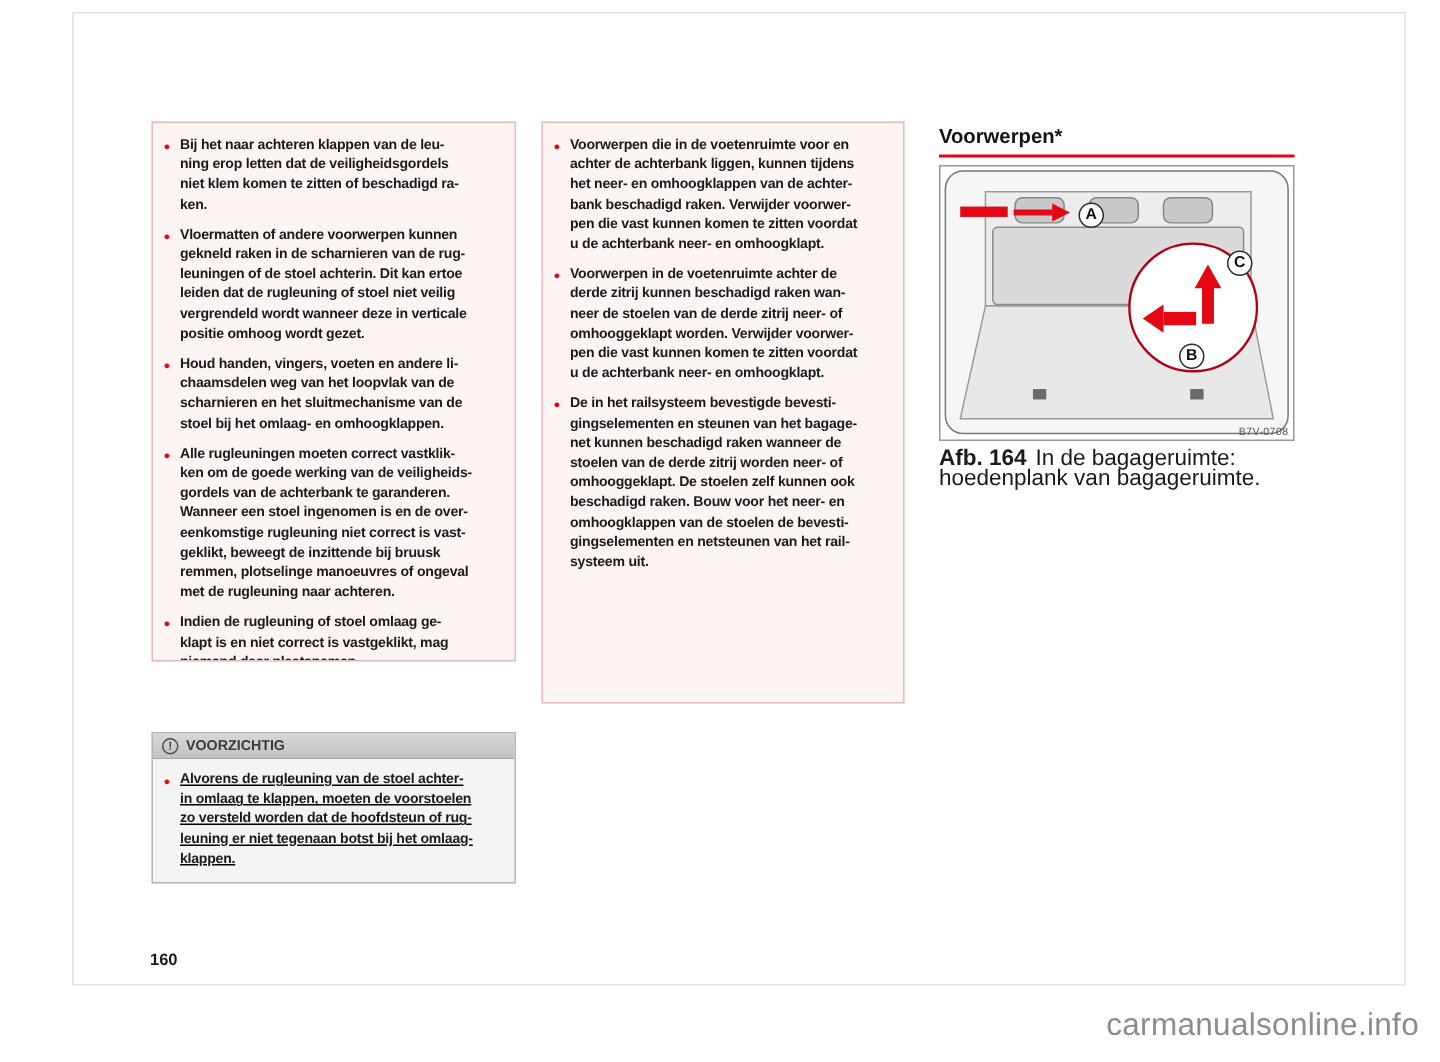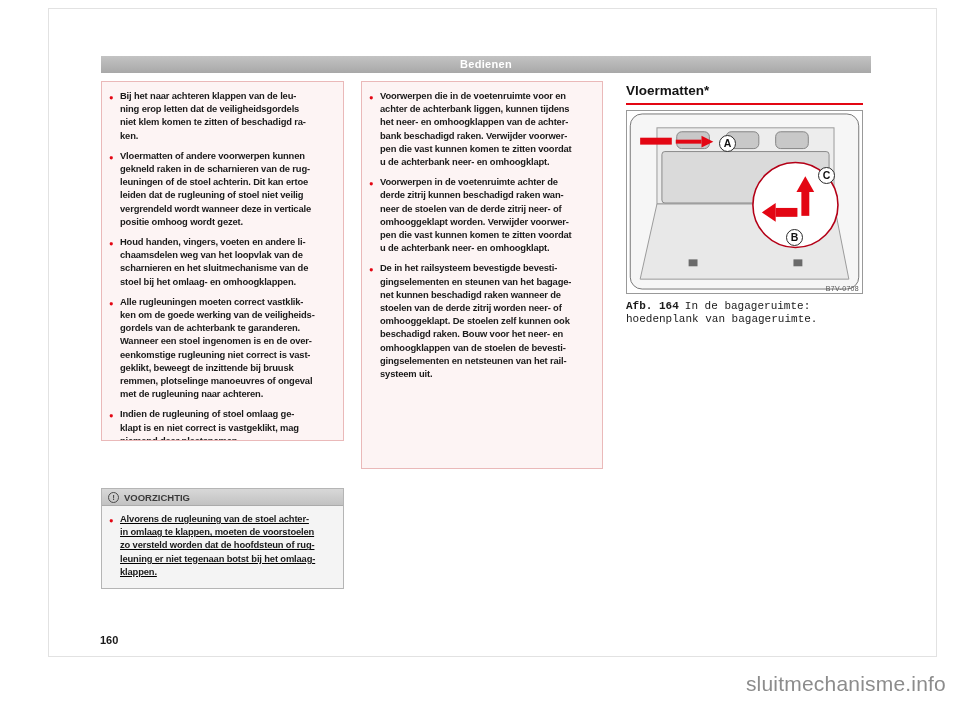--- a/index.html
+++ b/index.html
@@ -43,35 +43,34 @@
   .figure svg { display:block; width:100%; height:100%; }
   .callout { position:absolute; width:17px; height:17px; border:1.5px solid #2b2b2b;
     border-radius:50%; background:#ffffff; font-size:10.5px; font-weight:bold;
     line-height:14px; text-align:center; color:#111111; }
   .callout-a { left:92px;  top:24px; }
   .callout-c { left:191px; top:56px; }
   .callout-b { left:159px; top:118px; }
   .figure-code { position:absolute; right:3px; bottom:1px; font-size:7px;
     color:#555555; letter-spacing:0.3px; }
 
-  .caption { margin-top:6px; font-size:11px; line-height:12.5px; color:#1a1a1a; width:235px;font-family:Liberation Mono, monospace; }
+  .caption { margin-top:6px; font-size:15px; line-height:12.5px; color:#1a1a1a; width:235px; }
   .cap-label { font-weight:bold; margin-right:6px; }
 
   .page-number { position:absolute; left:7px; top:625px; font-size:11px;
     font-weight:bold; color:#1a1a1a;margin-left:44px; }
   .watermark { position:absolute; right:14px; top:672px; font-size:21px;
     color:#8c8c8c; letter-spacing:0.2px; }
 </style>
 </head>
 <body>
 
 <div class="screen">
   <div class="page">
 
-    <div class="header-bar">Bedienen</div>
 
     <div class="warnbox box-left">
       <div class="warn-item">Bij het naar achteren klappen van de leu-
 ning erop letten dat de veiligheidsgordels
 niet klem komen te zitten of beschadigd ra-
 ken.</div>
       <div class="warn-item">Vloermatten of andere voorwerpen kunnen
 gekneld raken in de scharnieren van de rug-
 leuningen of de stoel achterin. Dit kan ertoe
 leiden dat de rugleuning of stoel niet veilig
@@ -126,21 +125,21 @@
 net kunnen beschadigd raken wanneer de
 stoelen van de derde zitrij worden neer- of
 omhooggeklapt. De stoelen zelf kunnen ook
 beschadigd raken. Bouw voor het neer- en
 omhoogklappen van de stoelen de bevesti-
 gingselementen en netsteunen van het rail-
 systeem uit.</div>
     </div>
 
     <div class="col-right">
-      <div class="section-title">Vloermatten*</div>
+      <div class="section-title">Voorwerpen*</div>
       <div class="red-rule"></div>
 
       <div class="figure">
         <svg viewBox="0 0 237 184">
           <rect x="3" y="3" width="231" height="177" rx="12" fill="#f6f6f6" stroke="#777777" stroke-width="1"></rect>
           <rect x="30" y="17" width="179" height="77" fill="#ededed" stroke="#9a9a9a" stroke-width="1"></rect>
           <rect x="35" y="41" width="169" height="52" rx="3" fill="#dadada" stroke="#8a8a8a" stroke-width="1"></rect>
           <rect x="50" y="21" width="33" height="17" rx="5" fill="#c8c8c8" stroke="#858585" stroke-width="1"></rect>
           <rect x="100" y="21" width="33" height="17" rx="5" fill="#c8c8c8" stroke="#858585" stroke-width="1"></rect>
           <rect x="150" y="21" width="33" height="17" rx="5" fill="#c8c8c8" stroke="#858585" stroke-width="1"></rect>
@@ -163,14 +162,14 @@
       </div>
 
       <div class="caption">
         <span class="cap-label">Afb. 164</span><span class="cap-text">In de bagageruimte: hoedenplank van bagageruimte.</span>
       </div>
     </div>
 
     <div class="page-number">160</div>
   </div>
 
-  <div class="watermark">sluitmechanisme.info</div>
+  <div class="watermark">carmanualsonline.info</div>
 </div>
 
 </body></html>

